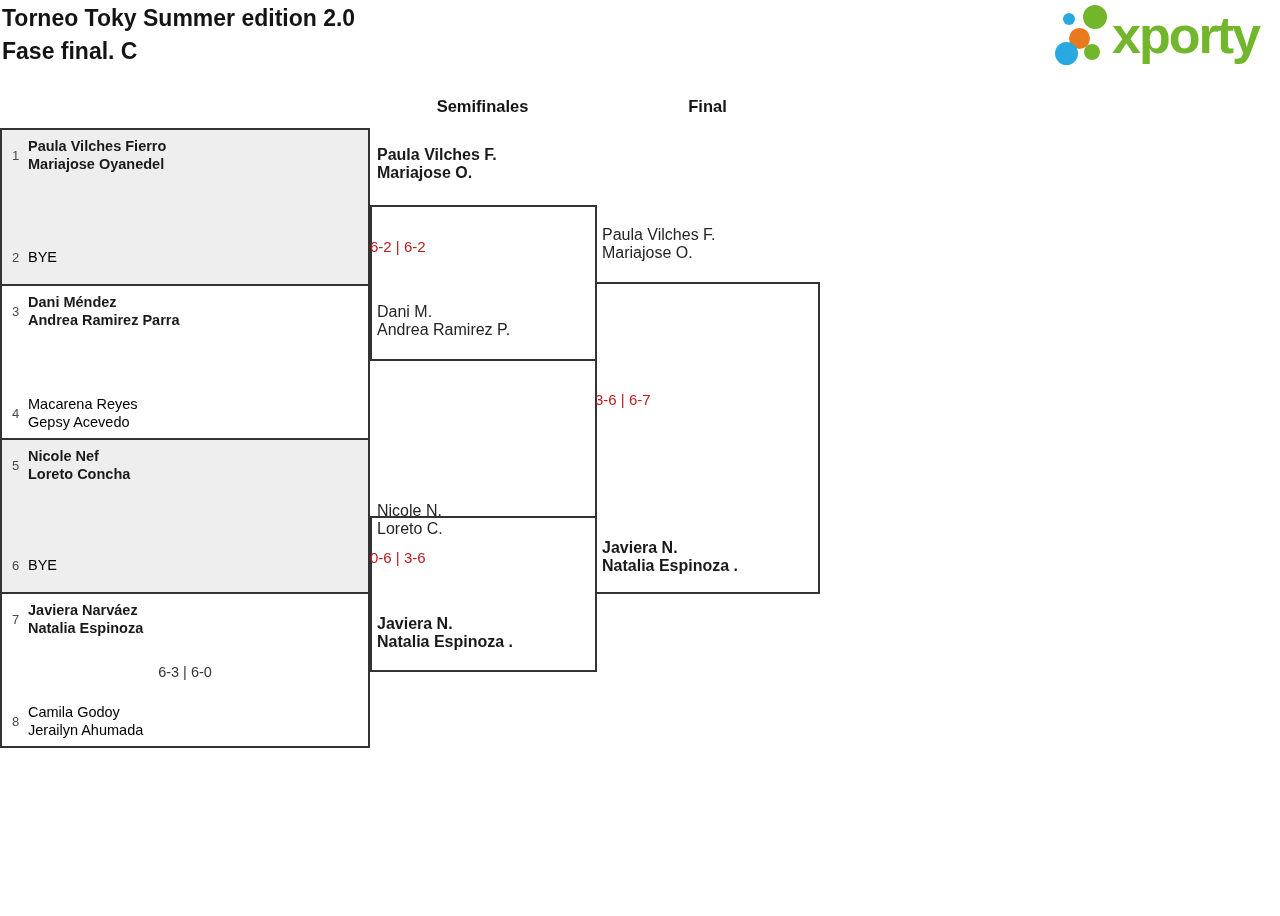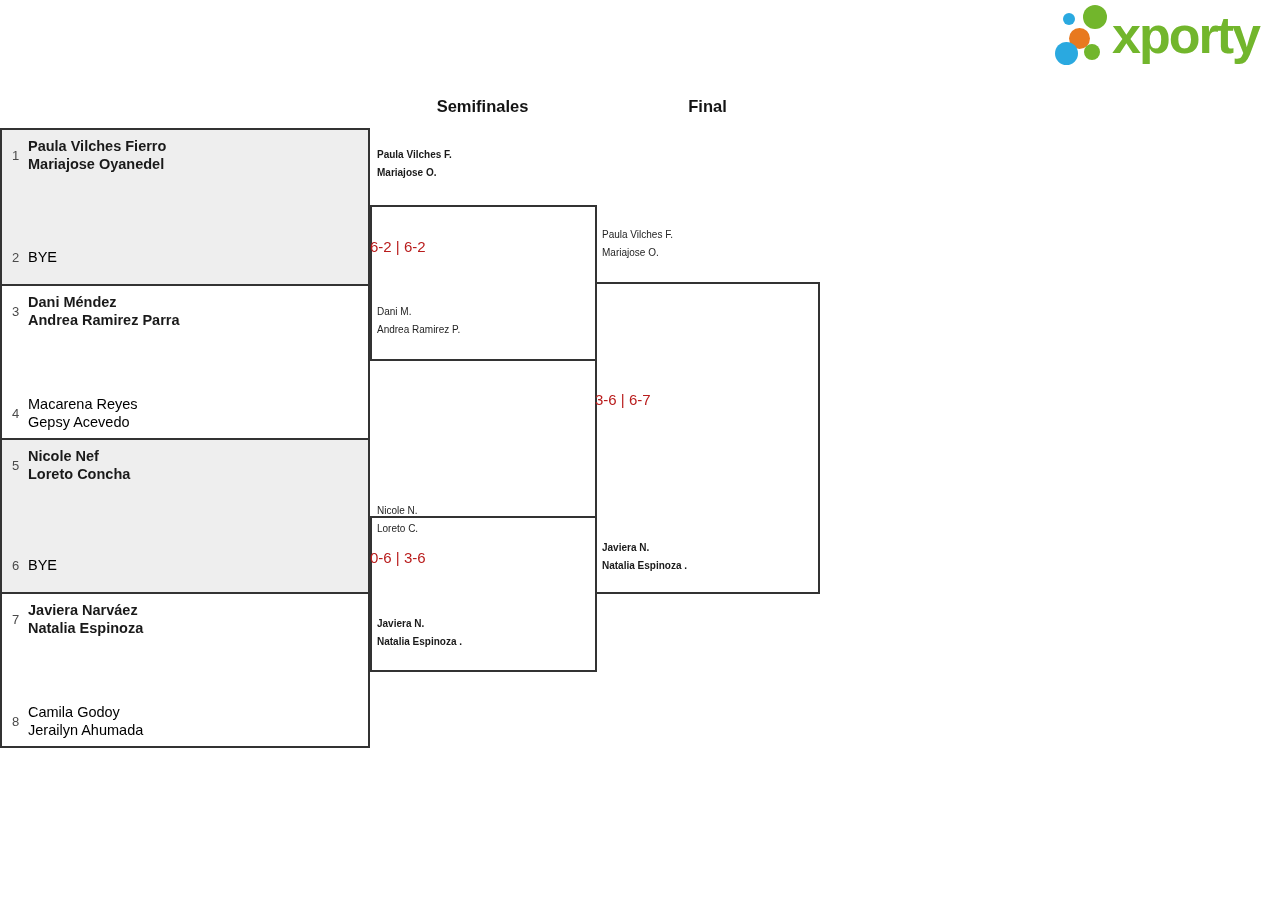--- a/index.html
+++ b/index.html
@@ -56,39 +56,43 @@
     position:absolute; left:0; width:100%; text-align:center;
     font-size:14.5px; color:#333; top:70px;
   }
 
   
   .box { position:absolute; border:2px solid #333; box-sizing:border-box; background:transparent; }
   .box-sf1 { left:370px; top:205px; width:227px; height:156px; }
   .box-sf2 { left:370px; top:516px; width:227px; height:156px; }
   .box-f   { left:595px; top:282px; width:225px; height:312px; }
 
-  .part { position:absolute; font-size:10px; line-height:18px; color:#242424; font-weight:400; }
+  .part { position:absolute; font-size:16px; line-height:18px; color:#242424; font-weight:400; }
   .part.w { font-weight:700; color:#1A1A1A; }
   .p-sf1-top { left:377px; top:146px; }
   .p-sf1-bot { left:377px; top:303px; }
   .p-sf2-top { left:377px; top:459px;margin-top:43px; }
   .p-sf2-bot { left:377px; top:615px; }
   .p-f-top   { left:602px; top:226px; }
   .p-f-bot   { left:602px; top:539px; }
 
   .fscore { position:absolute; font-size:15px; color:#b91c1c; }
   .s-sf1 { left:370px; width:227px; top:238px; }
   .s-sf2 { left:370px; width:227px; top:549px; }
   .s-f   { left:595px; width:225px; top:391px; }
 </style>
 </head>
 <body>
 
 <div class="stage">
 
+  <div class="title">
+    <div>Torneo Toky Summer edition 2.0</div>
+    <div>Fase final. C</div>
+  </div>
 
   <div class="logo">
     <span class="dot d1"></span>
     <span class="dot d2"></span>
     <span class="dot d3"></span>
     <span class="dot d4"></span>
     <span class="dot d5"></span>
     <span class="wordmark">xporty</span>
   </div>
 
@@ -147,20 +151,21 @@
     </div>
 
     <div class="qf-block">
       <div class="prow top">
         <span class="seed">7</span>
         <div class="names w">
           <div>Javiera Narváez</div>
           <div>Natalia Espinoza</div>
         </div>
       </div>
+      <div class="score">6-3 | 6-0</div>
       <div class="prow bot2">
         <span class="seed">8</span>
         <div class="names">
           <div>Camila Godoy</div>
           <div>Jerailyn Ahumada</div>
         </div>
       </div>
     </div>
 
   </div>

